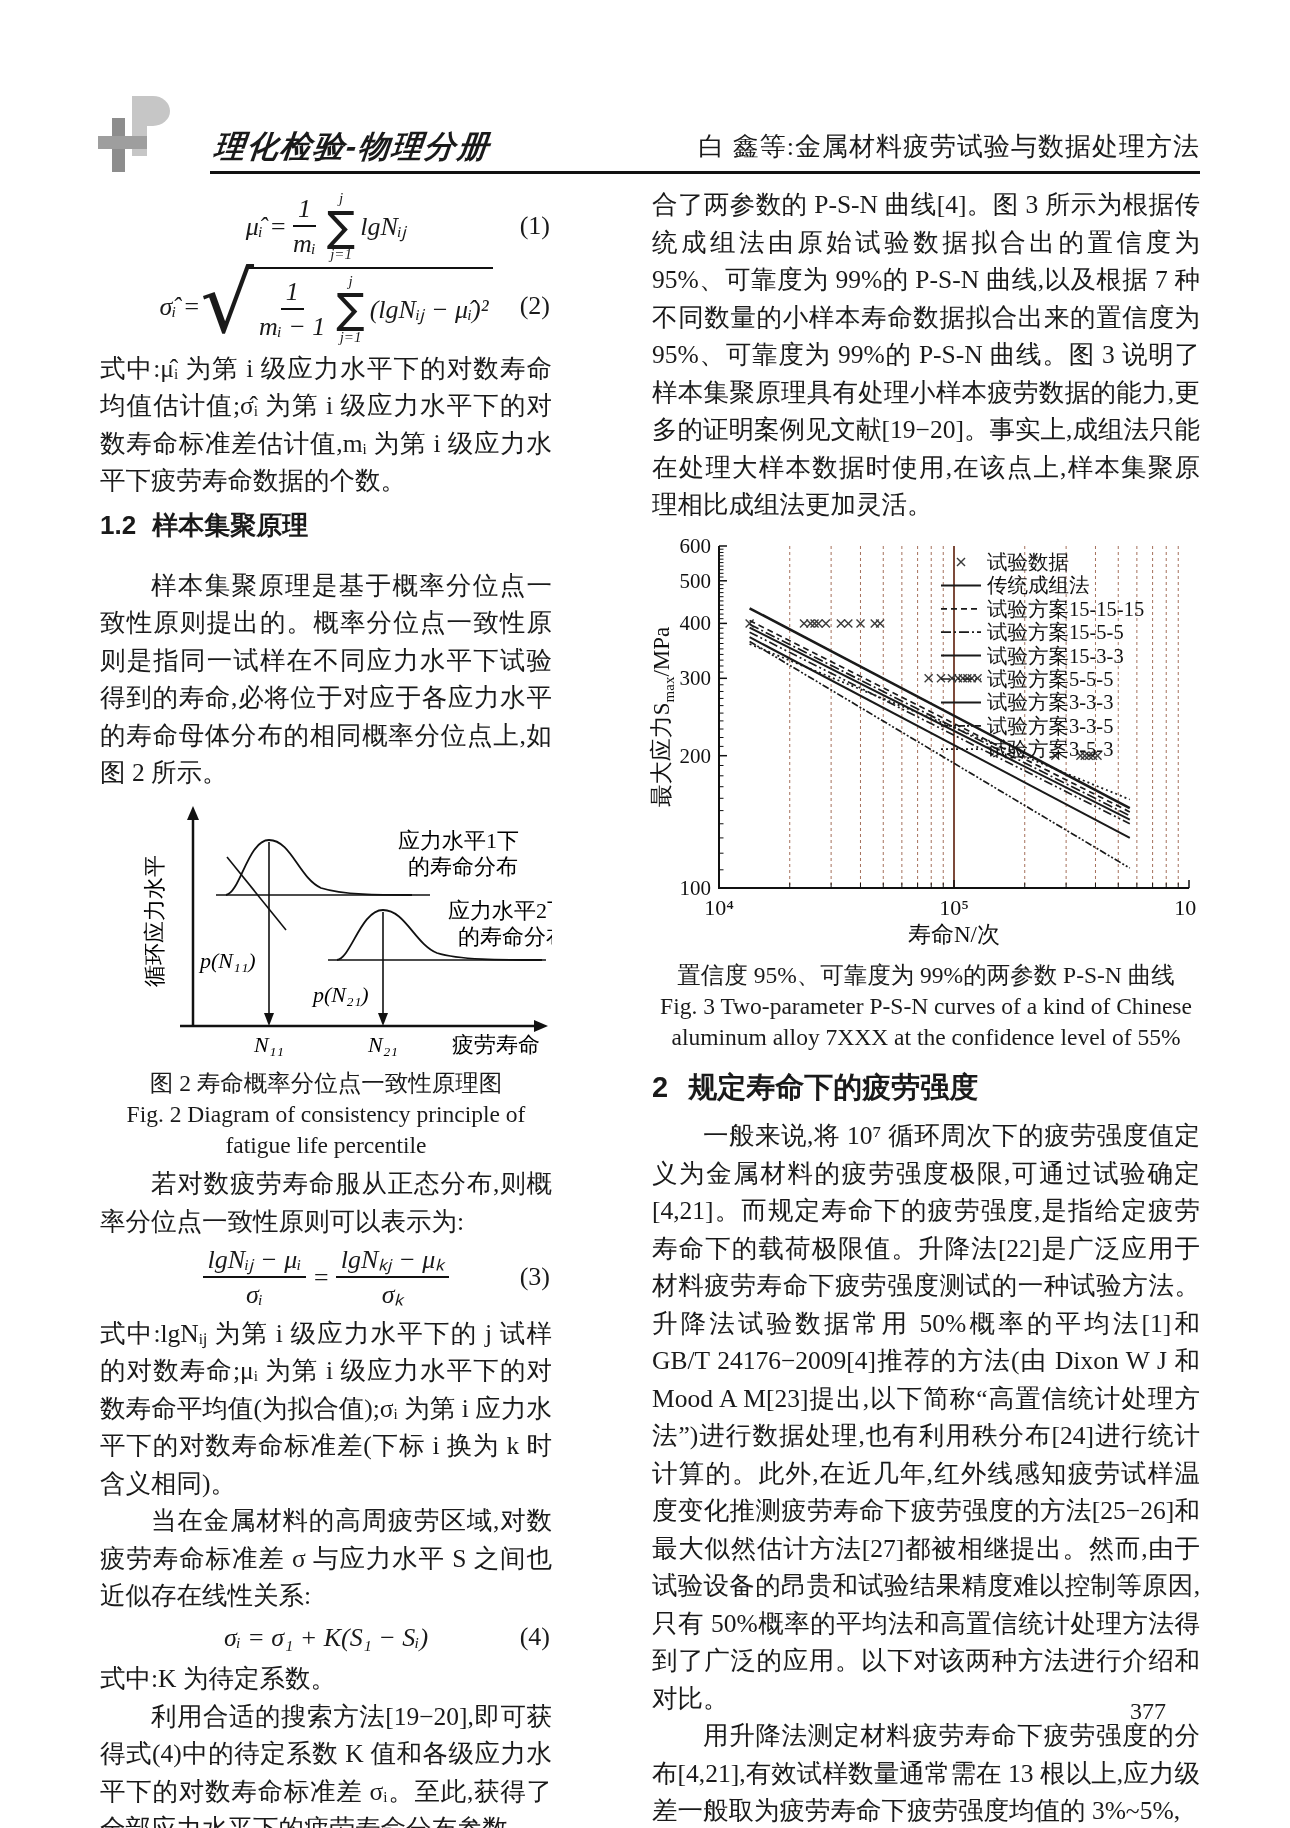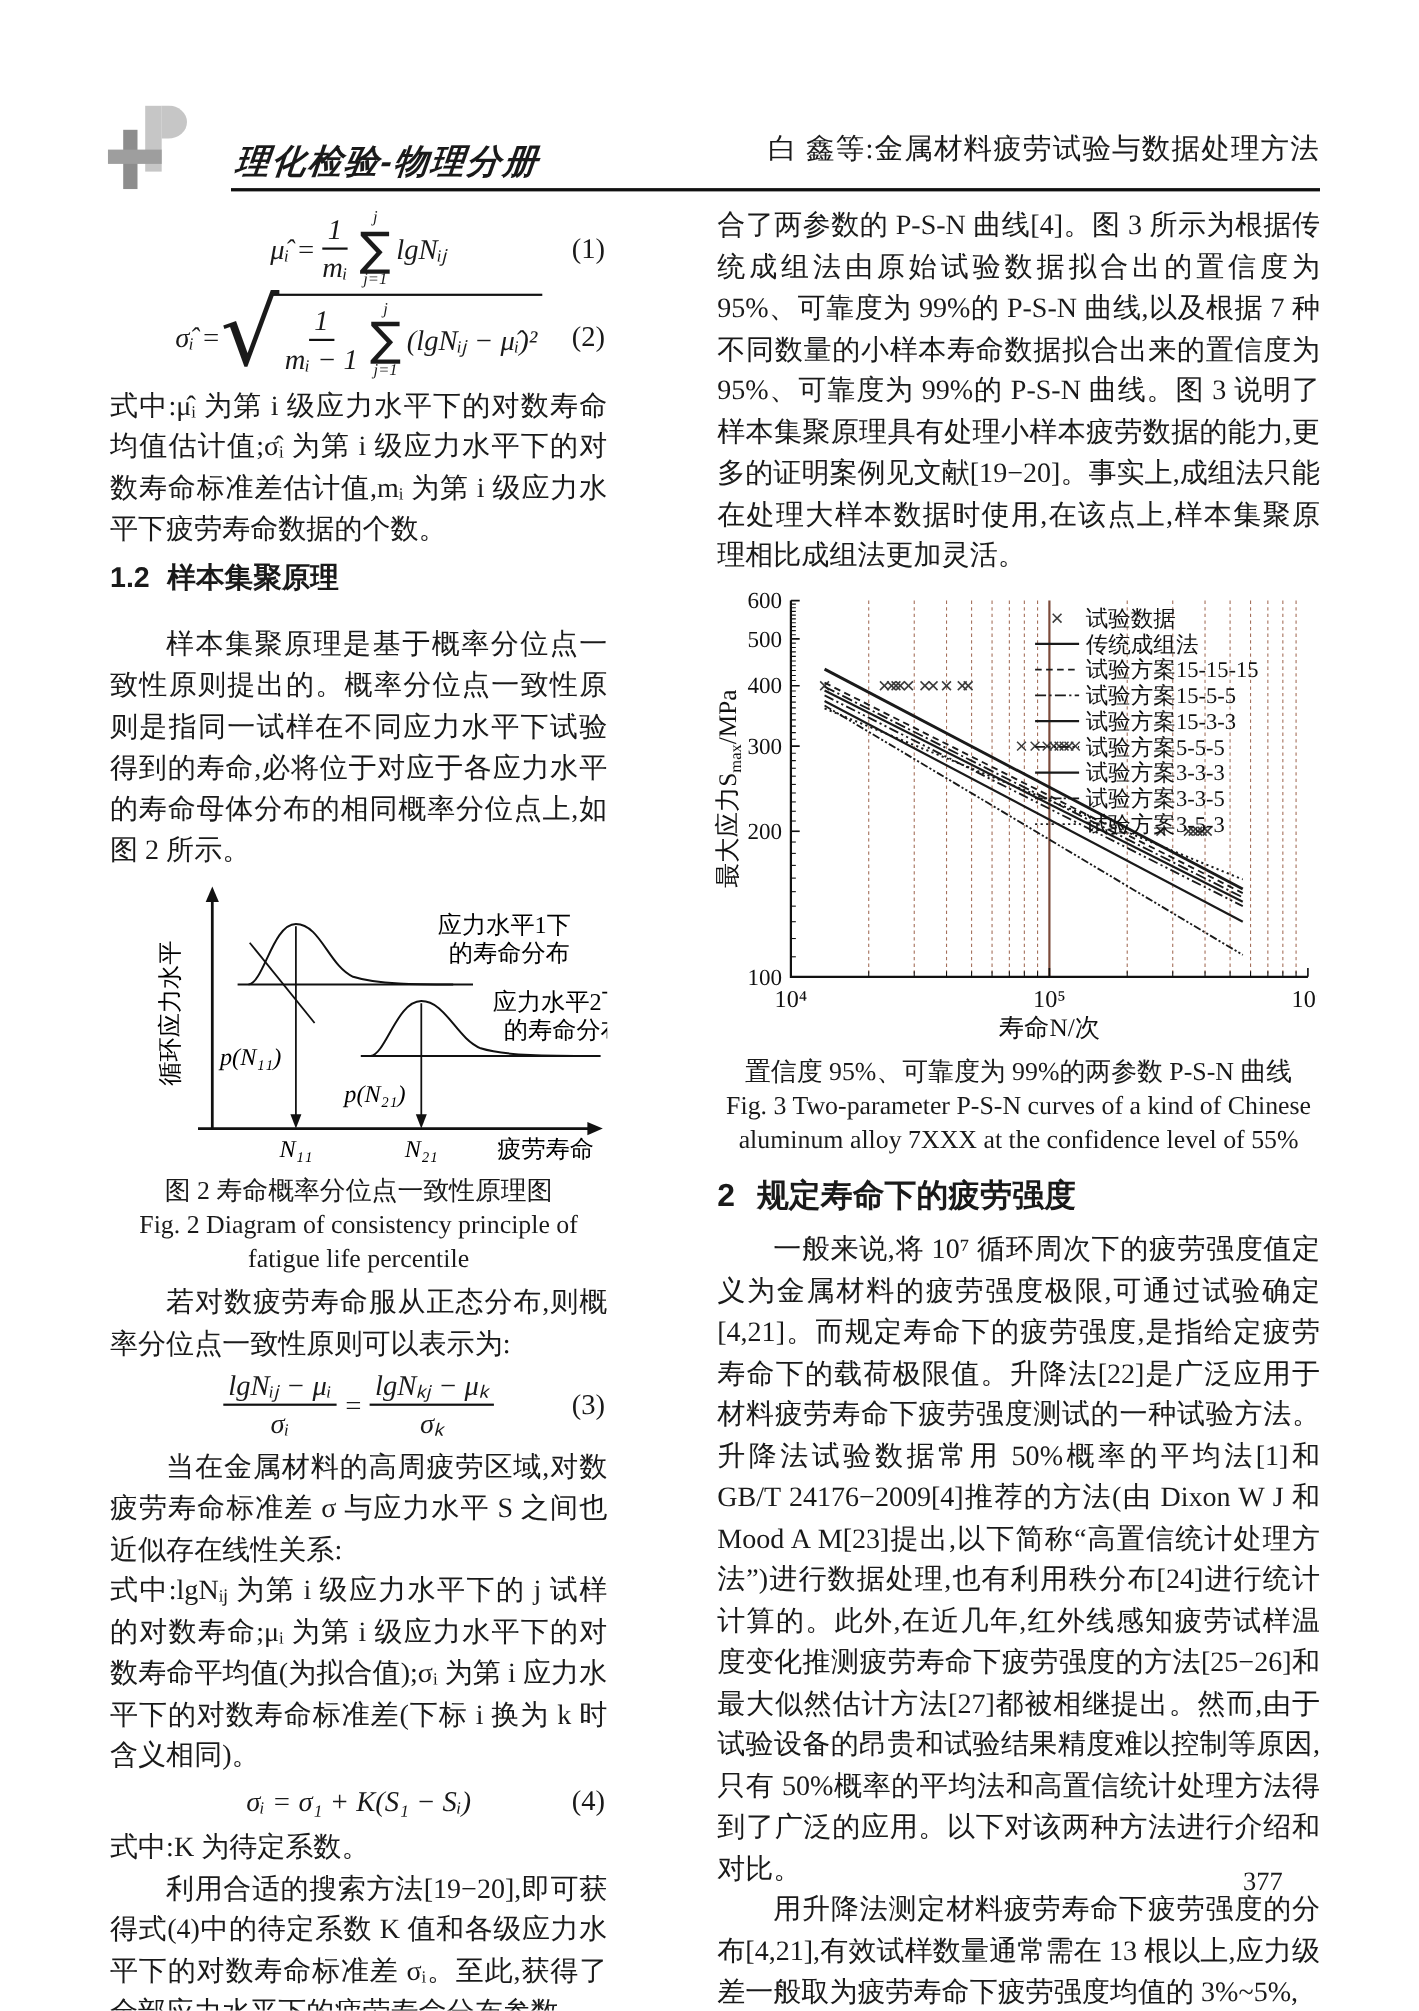--- a/index.html
+++ b/index.html
@@ -3,21 +3,21 @@
 <meta charset="utf-8">
 <style>
   html,body{margin:0;padding:0;background:#ffffff;}
   body{width:1290px;height:1828px;position:relative;font-family:"Liberation Serif",serif;color:#1a1a1a;}
   .page{position:absolute;inset:0;background:#fff;overflow:hidden;}
 
   
   .header{position:absolute;left:98px;top:96px;width:1102px;height:72px;}
   .logo{position:absolute;left:0;top:0;}
   .journal-name{position:absolute;left:116px;bottom:0px;font-size:31px;font-weight:bold;font-style:italic;letter-spacing:2px;font-family:"Liberation Sans",sans-serif;transform:skewX(-6deg);}
-  .running-title{position:absolute;right:0;bottom:15px;font-size:26px;letter-spacing:1px;}
+  .running-title{position:absolute;right:0;bottom:4px;font-size:26px;letter-spacing:1px;}
   .hrule{position:absolute;left:112px;right:0;bottom:-6px;height:3px;background:#111;}
 
   
   .columns{position:absolute;left:100px;top:186px;width:1100px;display:flex;justify-content:space-between;}
   .col{font-size:25.5px;line-height:37.5px;}
   .col.left{width:452px;}
   .col.right{width:548px;}
   .p{text-align:justify;}
   .ind{text-indent:2em;}
 
@@ -156,22 +156,22 @@
           <span class="fd">σᵢ</span>
         </span>
         <span>=</span>
         <span class="frac">
           <span class="fn">lgNₖⱼ − μₖ</span>
           <span class="fd">σₖ</span>
         </span>
         <span class="tag">(3)</span>
       </div>
 
+      <div class="p">式中:lgNᵢⱼ 为第 i 级应力水平下的 j 试样的对数寿命;μᵢ 为第 i 级应力水平下的对数寿命平均值(为拟合值);σᵢ 为第 i 应力水平下的对数寿命标准差(下标 i 换为 k 时含义相同)。</div>
       <div class="p ind">当在金属材料的高周疲劳区域,对数疲劳寿命标准差 σ 与应力水平 S 之间也近似存在线性关系:</div>
-      <div class="p">式中:lgNᵢⱼ 为第 i 级应力水平下的 j 试样的对数寿命;μᵢ 为第 i 级应力水平下的对数寿命平均值(为拟合值);σᵢ 为第 i 应力水平下的对数寿命标准差(下标 i 换为 k 时含义相同)。</div>
 
       <div class="eq">
         <span>σᵢ = σ₁ + K(S₁ − Sᵢ)</span>
         <span class="tag">(4)</span>
       </div>
 
       <div class="p">式中:K 为待定系数。</div>
       <div class="p ind">利用合适的搜索方法[19−20],即可获得式(4)中的待定系数 K 值和各级应力水平下的对数寿命标准差 σᵢ。至此,获得了全部应力水平下的疲劳寿命分布参数。</div>
 
     </div>

